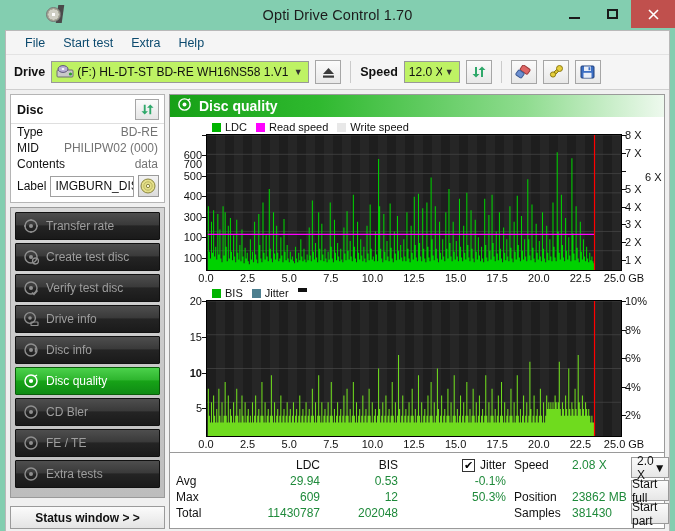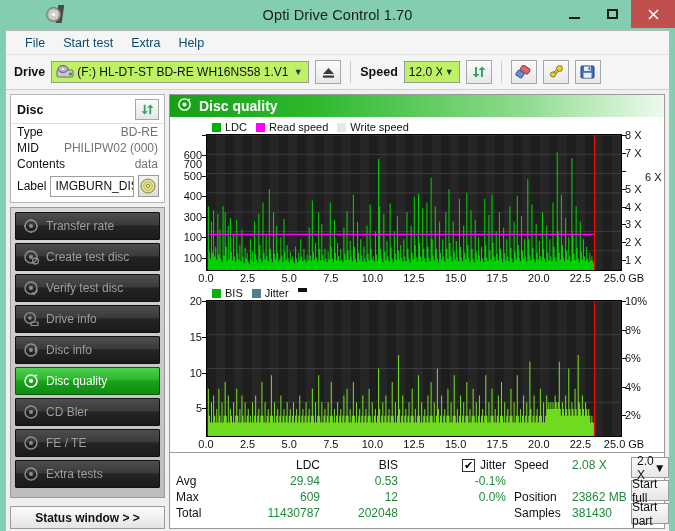--- a/index.html
+++ b/index.html
@@ -595,21 +595,21 @@
                 <span class="sw" style="background:#00b400"></span>
                 <span class="lbl">BIS</span>
                 <span class="sw" style="background:#4d7f8f"></span>
                 <span class="lbl">Jitter</span>
                 <span style="width:9px;height:4px;background:#111;display:inline-block;margin-bottom:6px;"></span>
               </div>
               <div class="plot-wrap" style="flex:1 1 auto; min-height:0;">
                 <div class="y-left" id="bis-yleft">
                     <div class="tk" style="top: 108.25px;">5</div>
                     <div class="tick-mark" style="top: 108.25px;"></div>
-                    <div class="tk" style="top: 72.5px;">10</div>
+                    <div class="tk" style="top: 72.5px; font-weight: bold;">10</div>
                     <div class="tick-mark" style="top: 72.5px;"></div>
                     <div class="tk" style="top: 36.75px;">15</div>
                     <div class="tick-mark" style="top: 36.75px;"></div>
                     <div class="tk" style="top: 1px;">20</div>
                     <div class="tick-mark" style="top: 1px;"></div>
                   </div>
                 <div class="plot" id="bis-plot">
                     <svg viewBox="0 0 414 143" preserveAspectRatio="none">
                       <rect x="0.00" y="0" width="9.00" height="143" fill="#1e1e1e"></rect>
                       <rect x="9.00" y="0" width="9.00" height="143" fill="#262626"></rect>
@@ -722,21 +722,21 @@
 
           <div id="stats-jit">
             <div class="jrow">
               <span id="jitter-check">✔</span>
               <span>Jitter</span>
             </div>
             <div class="jrow">
               <span class="jv">-0.1%</span>
             </div>
             <div class="jrow">
-              <span class="jv">0.0%</span>
+              <span class="jv">50.3%</span>
             </div>
             <div class="jrow"></div>
           </div>
 
           <div id="stats-mid">
             <div class="mrow">
               <span class="mk">Speed</span>
               <span class="mv">2.08 X</span>
             </div>
             <div class="mrow"></div>

